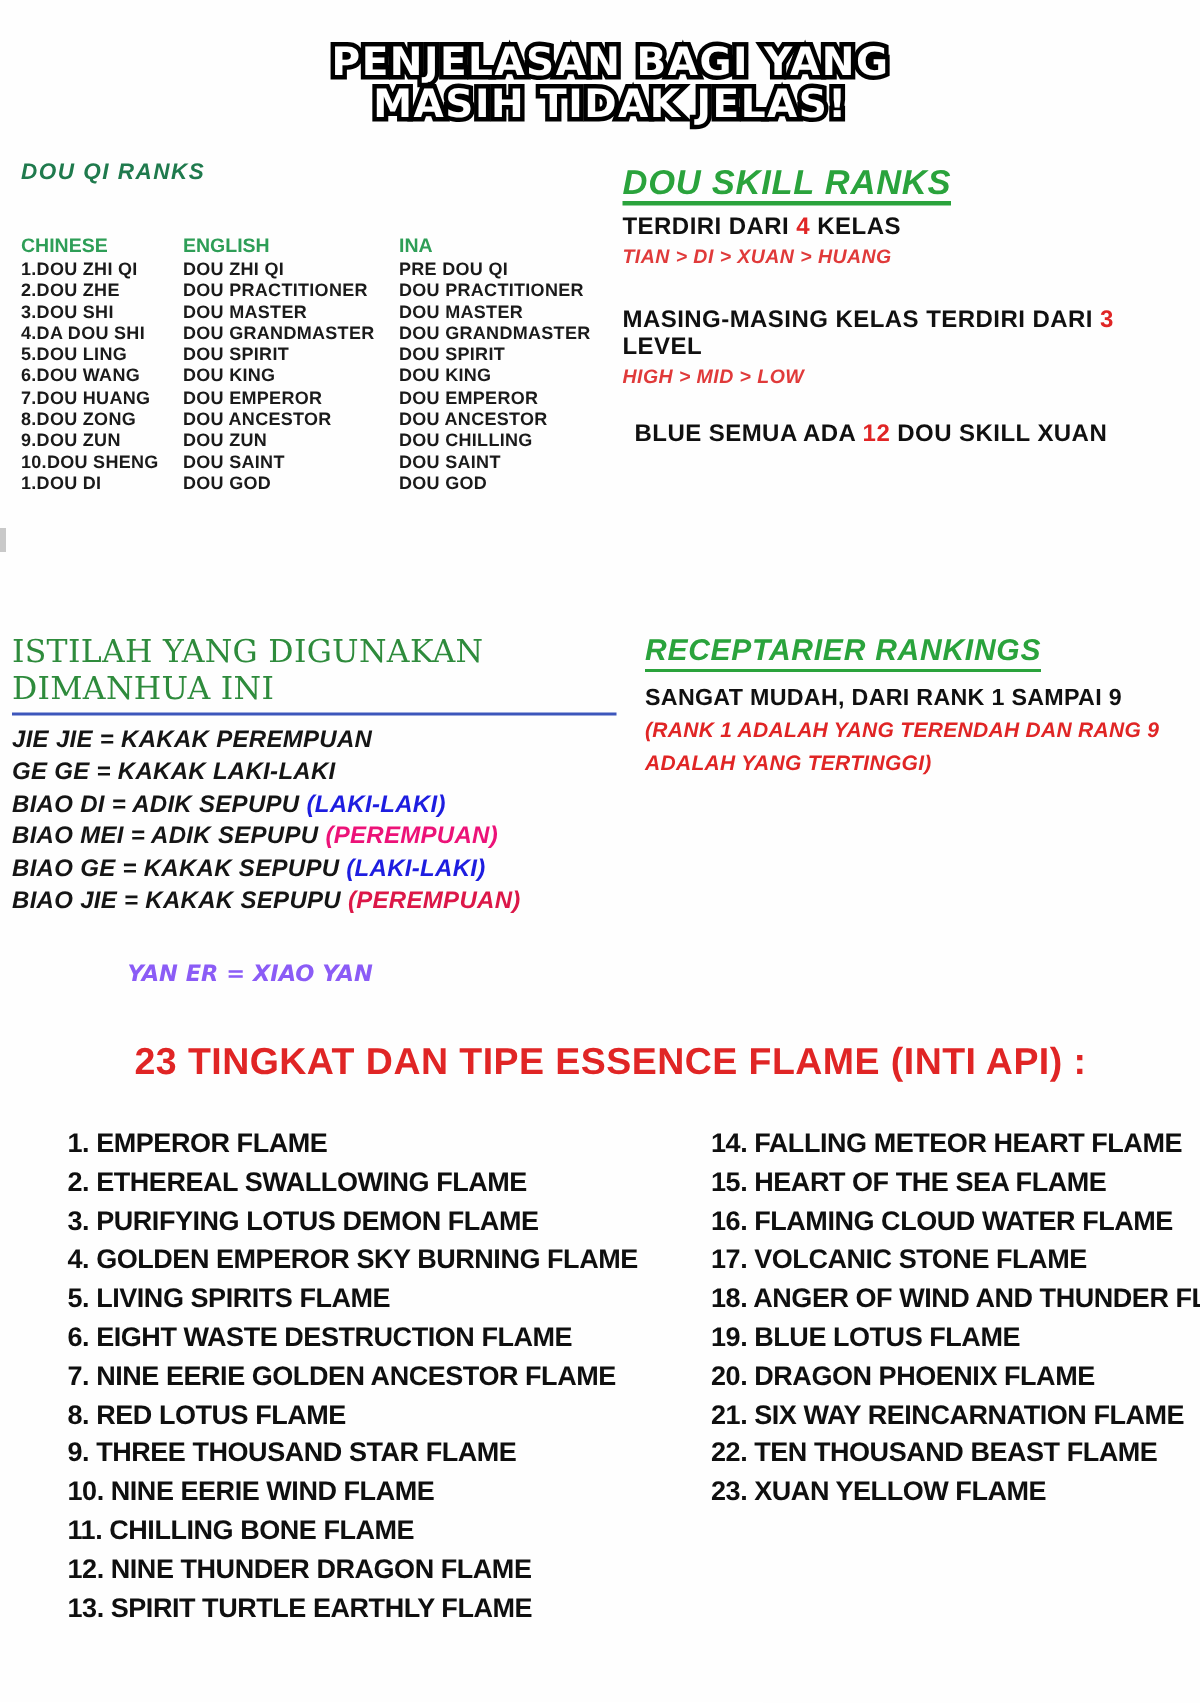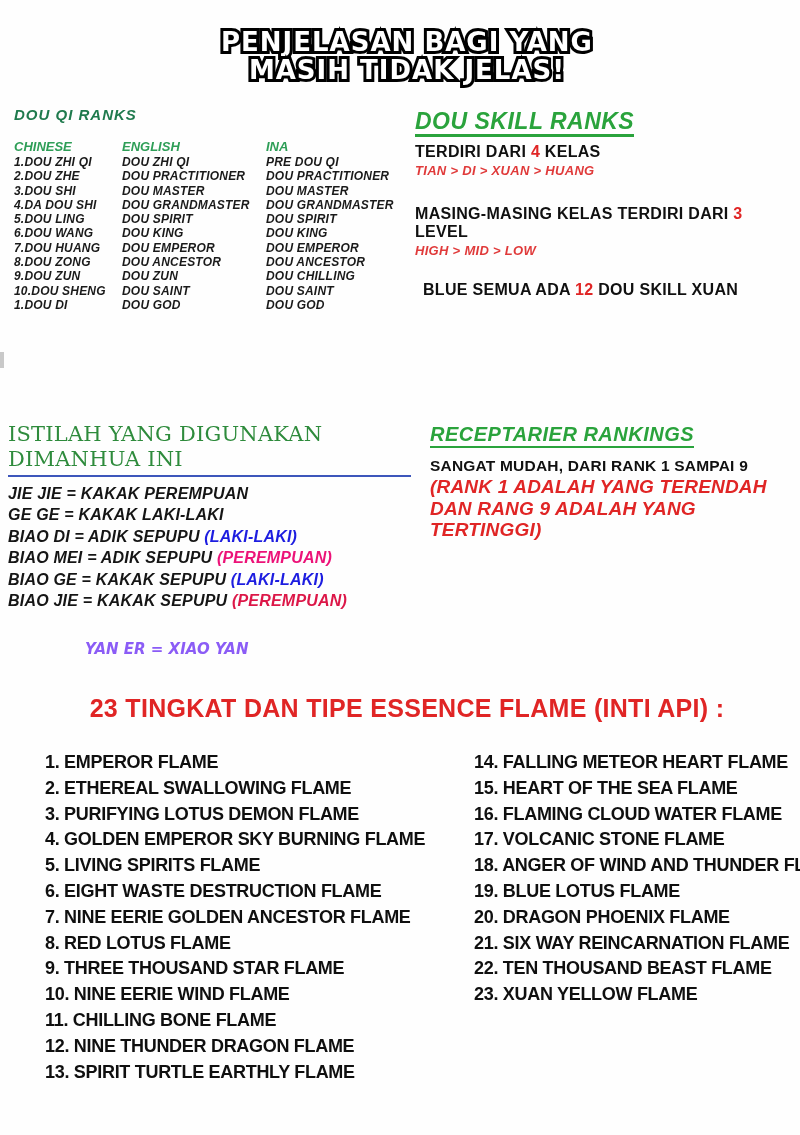--- a/index.html
+++ b/index.html
@@ -13,22 +13,22 @@
     font-family:"DejaVu Sans",sans-serif;font-weight:800;font-size:26px;line-height:28px;
     letter-spacing:1px;}
   .title-line{position:relative;display:block;}
   .title-line .stroke{position:absolute;left:0;right:0;top:0;color:#000;
     -webkit-text-stroke:6px #000;}
   .title-line .fill{position:relative;color:#fff;}
 
   
   .douqi-heading{position:absolute;left:14px;top:106px;font-size:15px;font-weight:700;
     font-style:italic;color:var(--green-dark,#1f7a4d);letter-spacing:1px;}
-  .douqi-table{position:absolute;left:14px;top:139px;display:grid;
-    grid-template-columns:108px 144px 150px;column-gap:0;row-gap:0;font-style:italic;}
+  .douqi-table{position:absolute;left:14px;top:156px;display:grid;
+    grid-template-columns:108px 144px 150px;column-gap:0;row-gap:0;}
   .douqi-table .hcell{font-size:13px;font-weight:700;color:var(--green-table,#2e9e57);
     line-height:16px;}
   .douqi-table .cell{font-size:12px;font-weight:700;color:#1a1a1a;line-height:14.3px;
     letter-spacing:.2px;white-space:nowrap;}
 
   
   .douskill{position:absolute;left:415px;top:108px;width:378px;}
   .douskill .heading{display:inline-block;font-size:23px;font-weight:700;font-style:italic;
     color:var(--green-heading,#2aa33c);border-bottom:3px solid var(--green-heading,#2aa33c);
     line-height:26px;letter-spacing:.5px;}
@@ -55,21 +55,21 @@
   .yan-er{position:absolute;left:85px;top:640px;font-family:"DejaVu Sans",sans-serif;
     font-size:15px;font-weight:700;font-style:italic;color:#8b5cf6;}
 
   
   .recept{position:absolute;left:430px;top:422px;width:348px;}
   .recept .heading{display:inline-block;font-size:20px;font-weight:700;font-style:italic;
     color:var(--green-heading,#2aa33c);border-bottom:2px solid var(--green-heading,#2aa33c);
     line-height:24px;letter-spacing:.5px;}
   .recept .line1{margin-top:9px;font-size:15.5px;font-weight:700;color:#101010;
     letter-spacing:.2px;}
-  .recept .line2{margin-top:1px;font-size:19px;font-weight:700;font-style:italic;
+  .recept .line2{margin-top:1px;font-size:14px;font-weight:700;font-style:italic;
     color:var(--red,#e02525);line-height:21.5px;letter-spacing:.2px;}
 
   
   .flames-heading{position:absolute;left:0;top:694px;width:100%;text-align:center;
     font-family:Liberation Sans, sans-serif;font-weight:700;font-size:25px;
     color:var(--red,#e02525);letter-spacing:.3px;}
   .flame-list{position:absolute;top:750px;}
   .flame-list.left{left:45px;}
   .flame-list.right{left:474px;}
   .flame-list .list-item{font-size:18px;font-weight:700;color:#0f0f0f;line-height:25.8px;

